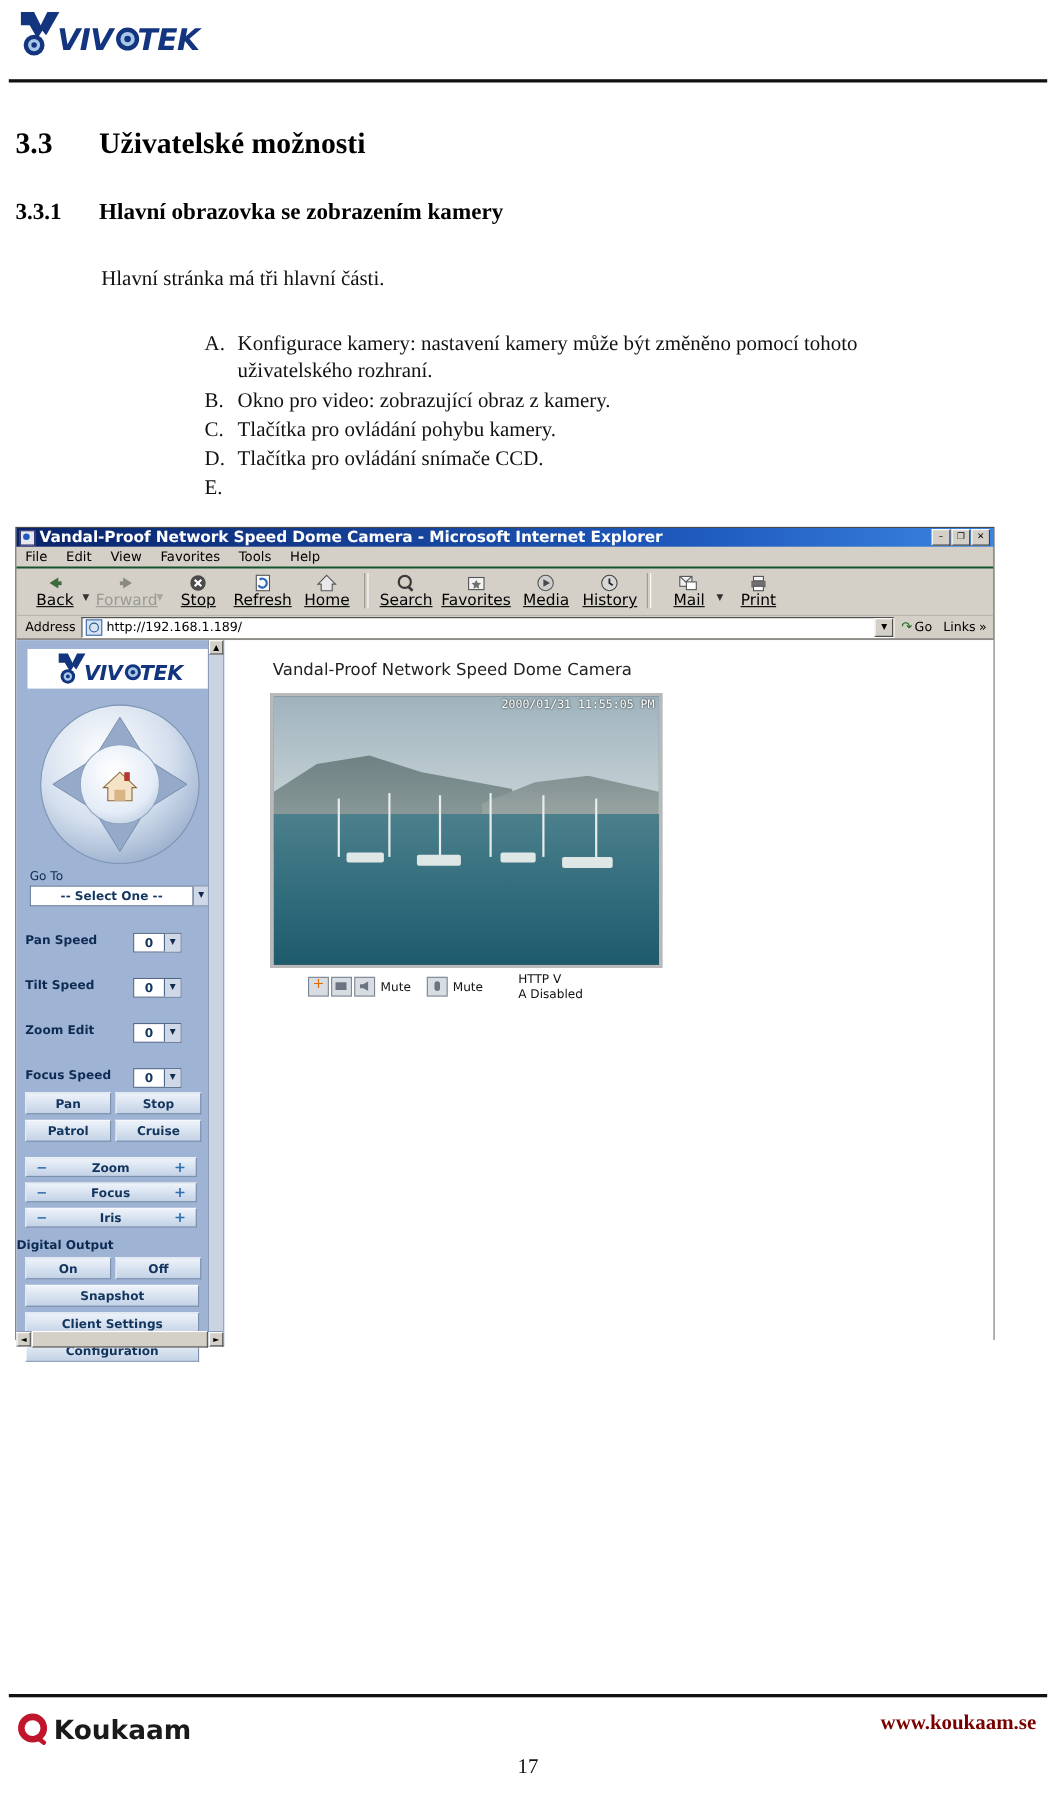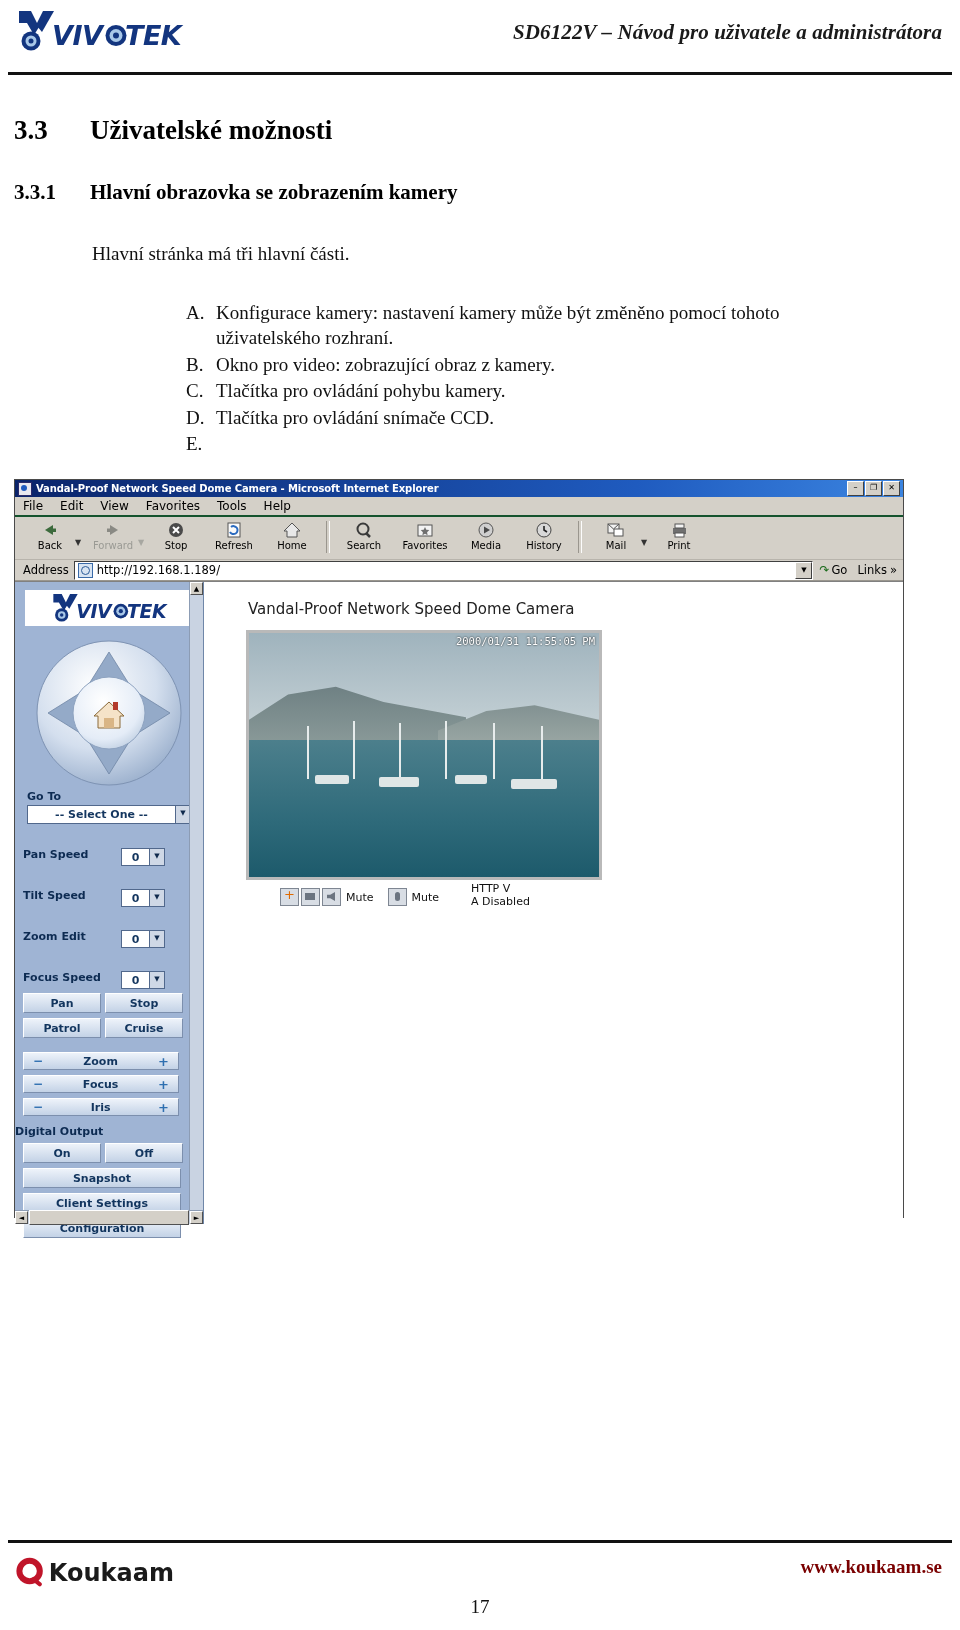--- a/index.html
+++ b/index.html
@@ -56,21 +56,21 @@
   }
   .ie-ticon{
     width:12px;height:12px;margin:0 4px 0 1px;flex:none;
     background:#e8e8f0;border:1px solid #2a2a6a;position:relative;
   }
   .ie-ticon:after{
     content:"";position:absolute;left:2px;top:2px;width:6px;height:6px;
     background:#1f5bbf;border-radius:50%;
   }
   .ie-title{
-    color:#fff;font-size:10px;font-weight:bold;white-space:nowrap;
+    color:#fff;font-size:14px;font-weight:bold;white-space:nowrap;
     letter-spacing:-0.1px;
   }
   .ie-wbtns{margin-left:auto;display:flex;gap:1px;padding-right:1px;}
   .ie-wbtn{
     width:15px;height:13px;background:#d4d0c8;
     border-top:1px solid #fff;border-left:1px solid #fff;
     border-right:1px solid #404040;border-bottom:1px solid #404040;
     font-size:8px;line-height:11px;text-align:center;color:#000;
   }
   .ie-menubar{
@@ -83,21 +83,21 @@
   .ie-toolbar{
     height:40px;background:#d4d0c8;display:flex;align-items:flex-start;
     padding:2px 0 0 6px;border-bottom:1px solid #b8b4ac;
   }
   .tb-btn{
     display:flex;flex-direction:column;align-items:center;
     min-width:52px;padding:1px 3px 0;
   }
   .tb-btn.wide{min-width:58px;}
   .tb-ico{width:22px;height:21px;display:block;}
-  .tb-lbl{font-size:10px;color:#000;margin-top:-1px;line-height:12px;}
+  .tb-lbl{font-size:14px;color:#000;margin-top:-1px;line-height:12px;text-decoration:underline;}
   .tb-lbl.dim{color:#9a9a94;}
   .tb-arrow{
     width:7px;align-self:center;margin:0 2px 0 -4px;
     font-size:8px;color:#333;padding-top:7px;
   }
   .tb-arrow.dim{color:#a7a7a1;}
   .tb-sep{
     width:2px;height:32px;margin:2px 5px 0;
     border-left:1px solid #9a968e;border-right:1px solid #fcfcfc;
   }
@@ -151,21 +151,21 @@
   }
   .joy-wrap{margin:12px auto 0;width:150px;height:150px;position:relative;}
   .cam-labels{padding:0 8px;}
   .cam-row{display:flex;margin-bottom:3px;height:17px;margin-top:24px;}
   .cam-lbl{
     font-family:"DejaVu Sans", sans-serif;
     font-size:11px;font-weight:bold;color:#0d2b52;
   }
   .cam-goto{
     font-family:"DejaVu Sans", sans-serif;
-    font-size:11px;font-weight:bold;color:#0d2b52;margin:2px 0 2px 4px;
+    font-size:11px;font-weight:normal;color:#0d2b52;margin:2px 0 2px 4px;
   }
   .sel-wide{
     width:162px;height:17px;background:#fff;display:flex;align-items:center;
     border:1px solid #51688c;margin-left:4px;
   }
   .sel-wide .txt{
     flex:1;text-align:center;font-size:11px;font-weight:bold;color:#14365f;
     font-family:"DejaVu Sans", sans-serif;
   }
   .sel-small{
@@ -231,21 +231,21 @@
     background:linear-gradient(to bottom,#7d8d8e,#9aa7a4);
     clip-path:polygon(0 70%,30% 30%,60% 18%,100% 48%,100% 100%,0 100%);}
   .vid-water{position:absolute;left:0;bottom:0;width:100%;height:56%;
     background:linear-gradient(to bottom,#4c7f8c,#2e6a7a 60%,#1d5a6b);}
   .vid-dock{position:absolute;left:0;top:44%;width:100%;height:14%;
     background:linear-gradient(to bottom,#6e7d80,#56666a);}
   .vid-boat{position:absolute;background:#dfe6e6;border-radius:2px;}
   .vid-pole{position:absolute;width:2px;background:#e7ecec;}
   .ctrl-bar{
     position:absolute;left:44px;top:300px;width:360px;height:30px;
-    display:flex;padding-left:32px;
+    display:flex;align-items:center;padding-left:32px;
   }
   .ctrl-grp{display:flex;align-items:center;}
   .ctrl-ico{
     width:17px;height:16px;background:#d8dde4;border:1px solid #7e8692;
     margin-right:2px;position:relative;
   }
   .ctrl-ico.plus:after{content:"+";position:absolute;left:3px;top:-2px;font-size:13px;color:#e06a00;}
   .ctrl-ico.cam:after{content:"";position:absolute;left:3px;top:4px;width:10px;height:7px;background:#6b7480;}
   .ctrl-ico.spk:after{content:"";position:absolute;left:4px;top:3px;width:8px;height:9px;background:#6b7480;
     clip-path:polygon(0 30%,40% 30%,100% 0,100% 100%,40% 70%,0 70%);}
@@ -299,21 +299,20 @@
       <circle cx="34" cy="66" r="19" fill="#13357f"></circle>
       <circle cx="34" cy="66" r="11" fill="#a9c8e8"></circle>
       <circle cx="34" cy="66" r="5" fill="#13357f"></circle>
       <text x="76" y="74" font-family="DejaVu Sans, sans-serif" font-size="54" font-weight="bold" font-style="italic" fill="#13357f" letter-spacing="-1">VIV</text>
       <circle cx="204" cy="55" r="21" fill="#13357f"></circle>
       <circle cx="204" cy="55" r="13" fill="#a9c8e8"></circle>
       <circle cx="204" cy="55" r="6" fill="#13357f"></circle>
       <text x="222" y="74" font-family="DejaVu Sans, sans-serif" font-size="54" font-weight="bold" font-style="italic" fill="#13357f" letter-spacing="-1">TEK</text>
     </svg>
   </div>
-  <div class="hdr-title">SD6122V – Návod pro uživatele a administrátora</div>
   <div class="hdr-rule"></div>
 </div>
 
 <div class="sec-title">
   <span class="num">3.3</span><span>Uživatelské možnosti</span>
 </div>
 <div class="sub-title">
   <span class="num">3.3.1</span><span>Hlavní obrazovka se zobrazením kamery</span>
 </div>
 <div class="intro">Hlavní stránka má tři hlavní části.</div>

